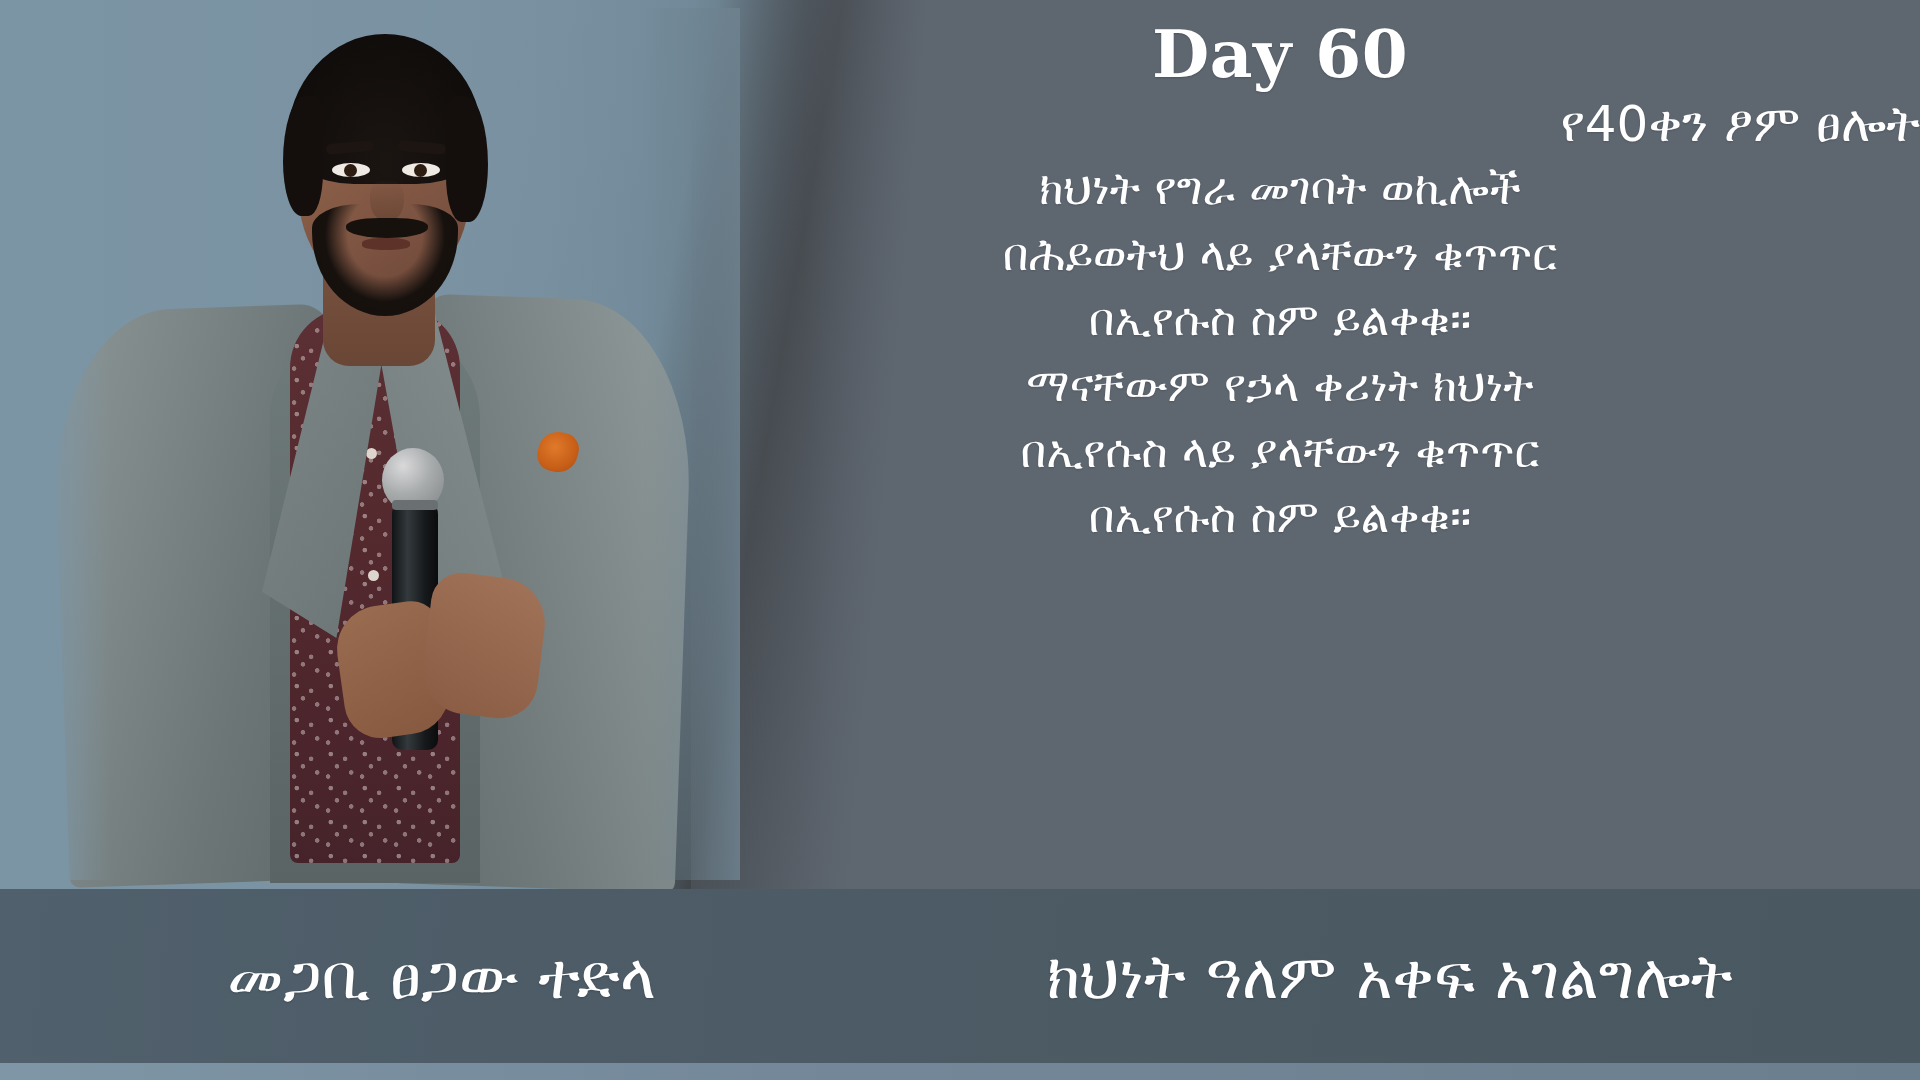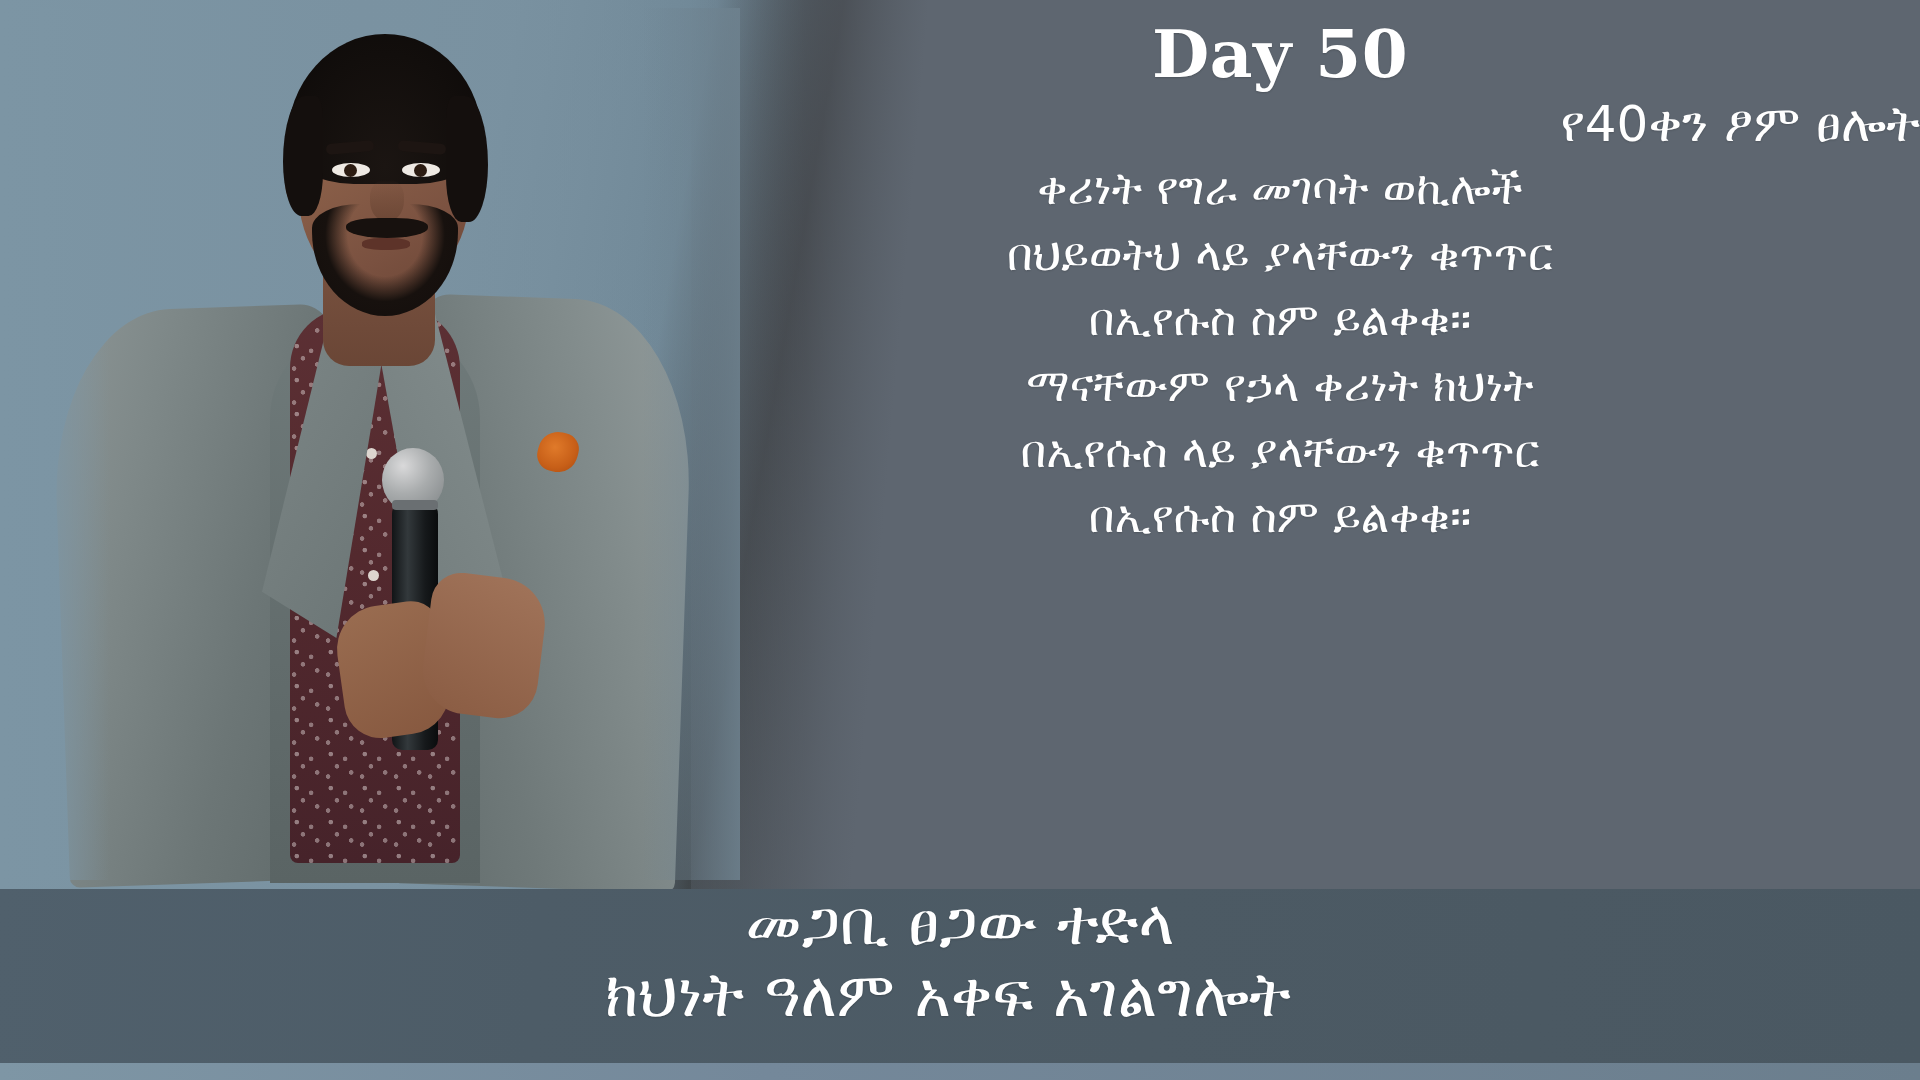--- a/index.html
+++ b/index.html
@@ -233,21 +233,20 @@
 
   
   .bottom-bar {
     position: absolute;
     left: 0; right: 0;
     top: 889px;
     height: 176px;
     background: linear-gradient(95deg, #50606c 0%, #4d5c67 28%, #4c5a64 60%, #4a5862 100%);
     display: flex;
     align-items: center;
-    flex-direction: column;
   }
   .bar-rule-top {
     position: absolute; left: 0; right: 0; top: 889px; height: 3px;
     background: rgba(255,255,255,.10);
   }
   .bar-rule-bottom {
     position: absolute; left: 0; right: 0; top: 1063px; height: 17px;
     background: linear-gradient(90deg, #7e96a5 0%, #74889a 40%, #6b7e8d 100%);
   }
   .bar-left {
@@ -313,26 +312,26 @@
     <div class="p-layer mic-head"></div>
     <div class="p-layer mic-body"></div>
     <div class="p-layer mic-ring"></div>
     <div class="p-layer hand-l"></div>
     <div class="p-layer hand-r"></div>
 
     <div class="portrait-fade"></div>
   </div>
 
   <div class="text-col">
-    <div class="day-title">Day 50</div>
+    <div class="day-title">Day 60</div>
 
     <div class="subline">የ40ቀን ፆም ፀሎት</div>
 
-    <div class="bodyline">ቀሪነት የግራ መገባት ወኪሎች</div>
-    <div class="bodyline">በህይወትህ ላይ ያላቸውን ቁጥጥር</div>
+    <div class="bodyline">ክህነት የግራ መገባት ወኪሎች</div>
+    <div class="bodyline">በሕይወትህ ላይ ያላቸውን ቁጥጥር</div>
     <div class="bodyline">በኢየሱስ ስም ይልቀቁ።</div>
     <div class="bodyline">ማናቸውም የኃላ ቀሪነት  ክህነት</div>
     <div class="bodyline">በኢየሱስ ላይ ያላቸውን ቁጥጥር</div>
     <div class="bodyline">በኢየሱስ ስም ይልቀቁ።</div>
   </div>
 
   <div class="bar-rule-top"></div>
   <div class="bottom-bar">
     <div class="bar-left">መጋቢ ፀጋው ተድላ</div>
     <div class="bar-right">

